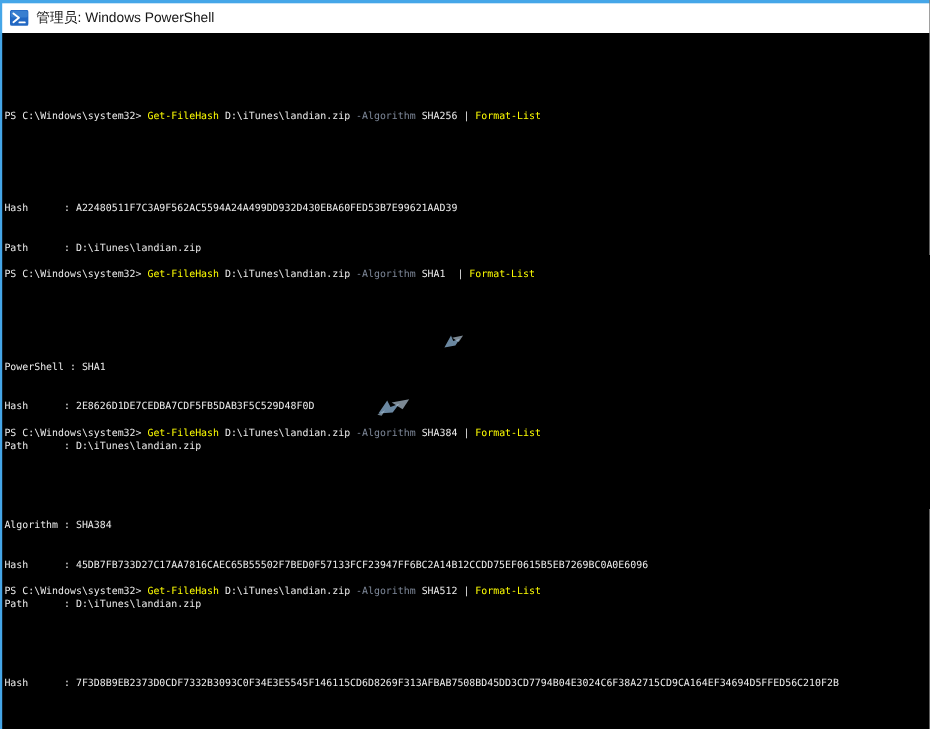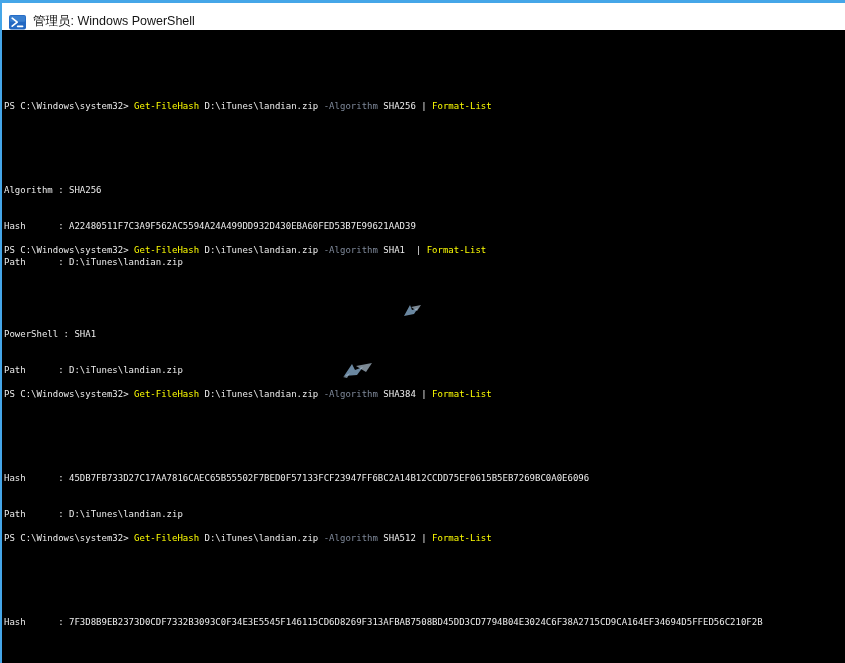--- a/index.html
+++ b/index.html
@@ -5,21 +5,21 @@
   html,body { margin:0; padding:0; }
   body {
     width:845px; height:663px; position:relative; overflow:hidden;
     font-family:"DejaVu Sans Mono", monospace;
     background:#ffffff;
   }
   .top-border { position:absolute; top:0; left:0; width:845px; height:3px; background:#45a6e8; z-index:6; }
   .left-border { position:absolute; top:0; left:0; width:2px; height:663px; background:#45a6e8; z-index:6; }
   .titlebar {
     position:absolute; top:3px; left:0; width:845px; height:27px;
-    background:#ffffff; display:flex; align-items:flex-end; padding-left:9px; box-sizing:border-box;
+    background:#ffffff; display:flex; align-items:center; padding-left:9px; box-sizing:border-box;
   }
   .ps-icon { width:17px; height:15px; flex:0 0 auto; }
   .window-title {
     font-family:"Liberation Sans", sans-serif; font-size:12.5px; color:#151515;
     margin-left:7px; white-space:nowrap;
   }
   .console {
     position:absolute; top:30px; left:0; width:845px; height:633px;
     background:#000000; color:#ececec;
     font-size:9px; line-height:12px; white-space:pre;
@@ -48,35 +48,36 @@
     <line x1="8.6" y1="11.4" x2="13.6" y2="11.4" stroke="#ffffff" stroke-width="1.6" stroke-linecap="round"></line>
   </svg>
   <span class="window-title">管理员: Windows PowerShell</span>
 </div>
 
 <div class="console">
 
   <div class="block">
     <div class="line"><span>PS C:\Windows\system32&gt; </span><span class="yellow">Get-FileHash</span><span> D:\iTunes\landian.zip </span><span class="gray">-Algorithm</span><span> SHA256 </span><span>| </span><span class="yellow">Format-List</span></div>
     <div class="gap"></div>
-    <div class="line">Algorithm : SHA256</div>
     <div class="line">Hash      : A22480511F7C3A9F562AC5594A24A499DD932D430EBA60FED53B7E99621AAD39</div>
     <div class="line">Path      : D:\iTunes\landian.zip</div>
   </div>
 
   <div class="block">
     <div class="line"><span>PS C:\Windows\system32&gt; </span><span class="yellow">Get-FileHash</span><span> D:\iTunes\landian.zip </span><span class="gray">-Algorithm</span><span> SHA1  </span><span>| </span><span class="yellow">Format-List</span></div>
     <div class="gap"></div>
     <div class="line">PowerShell : SHA1</div>
+    <div class="line">Hash      : 2E8626D1DE7CEDBA7CDF5FB5DAB3F5C529D48F0D</div>
     <div class="line">Path      : D:\iTunes\landian.zip</div>
   </div>
 
   <div class="block">
     <div class="line"><span>PS C:\Windows\system32&gt; </span><span class="yellow">Get-FileHash</span><span> D:\iTunes\landian.zip </span><span class="gray">-Algorithm</span><span> SHA384 </span><span>| </span><span class="yellow">Format-List</span></div>
     <div class="gap"></div>
+    <div class="line">Algorithm : SHA384</div>
     <div class="line">Hash      : 45DB7FB733D27C17AA7816CAEC65B55502F7BED0F57133FCF23947FF6BC2A14B12CCDD75EF0615B5EB7269BC0A0E6096</div>
     <div class="line">Path      : D:\iTunes\landian.zip</div>
   </div>
 
   <div class="block">
     <div class="line"><span>PS C:\Windows\system32&gt; </span><span class="yellow">Get-FileHash</span><span> D:\iTunes\landian.zip </span><span class="gray">-Algorithm</span><span> SHA512 </span><span>| </span><span class="yellow">Format-List</span></div>
     <div class="gap"></div>
     <div class="line">Hash      : 7F3D8B9EB2373D0CDF7332B3093C0F34E3E5545F146115CD6D8269F313AFBAB7508BD45DD3CD7794B04E3024C6F38A2715CD9CA164EF34694D5FFED56C210F2B</div>
     
   </div>

